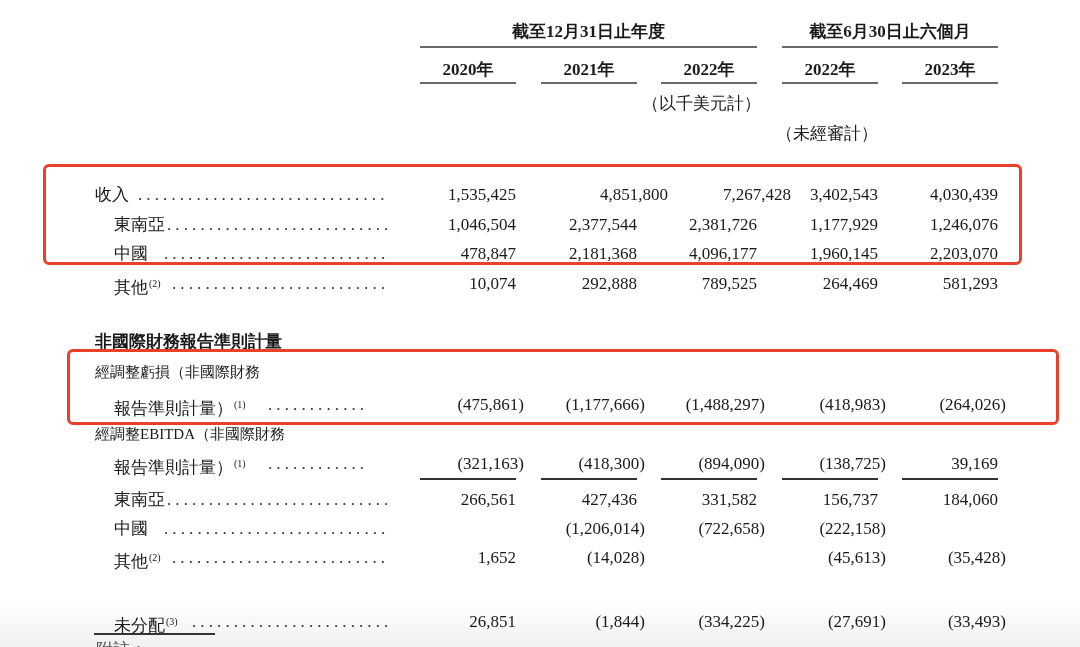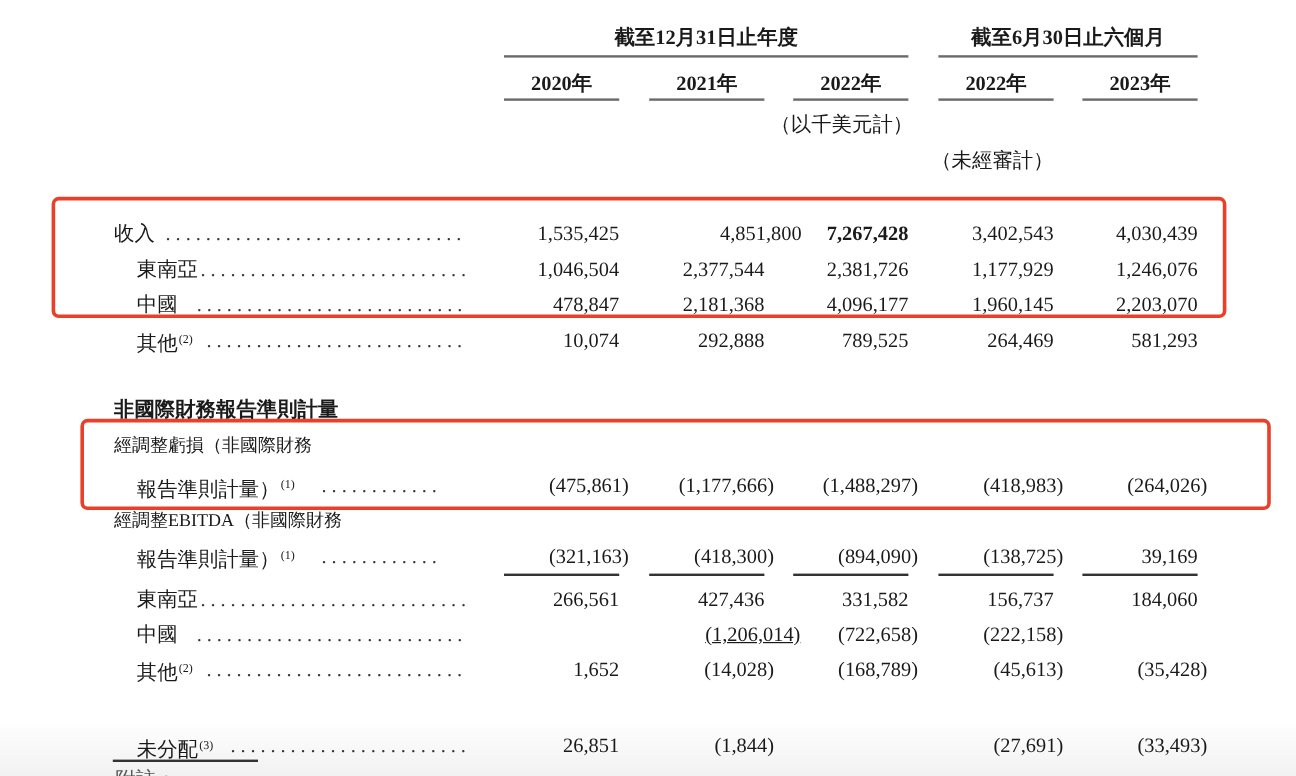--- a/index.html
+++ b/index.html
@@ -161,21 +161,21 @@
   <div class="year-line" style="left:902px; top:82px; width:96px;"></div>
 
   <div class="unit-note" style="left:642px; top:94px;">（以千美元計）</div>
   <div class="unit-note" style="left:776px; top:124px;">（未經審計）</div>
 
   <div class="row" style="top:181px;">
     <span class="label" style="left:95px;">收入</span>
     <span class="leader" style="left:138px; width:252px;">..............................</span>
     <span class="cell" style="left:420px;">1,535,425</span>
     <span class="cell" style="left:572px;">4,851,800</span>
-    <span class="cell" style="left:661px;font-weight:bold;">7,267,428</span>
+    <span class="cell" style="left:695px;">7,267,428</span>
     <span class="cell" style="left:782px;">3,402,543</span>
     <span class="cell" style="left:902px;">4,030,439</span>
   </div>
 
   <div class="row" style="top:211px;">
     <span class="label" style="left:114px;">東南亞</span>
     <span class="leader" style="left:167px; width:223px;">..............................</span>
     <span class="cell" style="left:420px;">1,046,504</span>
     <span class="cell" style="left:541px;">2,377,544</span>
     <span class="cell" style="left:661px;">2,381,726</span>
@@ -239,40 +239,40 @@
     <span class="cell" style="left:420px;">266,561</span>
     <span class="cell" style="left:541px;">427,436</span>
     <span class="cell" style="left:661px;">331,582</span>
     <span class="cell" style="left:782px;">156,737</span>
     <span class="cell" style="left:902px;">184,060</span>
   </div>
 
   <div class="row" style="top:515px;">
     <span class="label" style="left:114px;">中國</span>
     <span class="leader" style="left:164px; width:226px;">..............................</span>
-    <span class="cell neg" style="left:563px;text-decoration:underline;">(1,206,014)</span>
+    <span class="cell neg" style="left:541px;">(1,206,014)</span>
     <span class="cell neg" style="left:661px;">(722,658)</span>
     <span class="cell neg" style="left:782px;">(222,158)</span>
   </div>
 
   <div class="row" style="top:544px;">
     <span class="label" style="left:114px;"><span>其他</span><sup>(2)</sup></span>
     <span class="leader" style="left:172px; width:218px;">..............................</span>
     <span class="cell" style="left:420px;">1,652</span>
     <span class="cell neg" style="left:541px;">(14,028)</span>
-    <span class="cell neg" style="left:661px;">(168,789)</span>
     <span class="cell neg" style="left:782px;">(45,613)</span>
     <span class="cell neg" style="left:902px;">(35,428)</span>
   </div>
 
   <div class="row" style="top:608px;">
     <span class="label" style="left:114px;"><span>未分配</span><sup>(3)</sup></span>
     <span class="leader" style="left:192px; width:198px;">..............................</span>
     <span class="cell" style="left:420px;">26,851</span>
     <span class="cell neg" style="left:541px;">(1,844)</span>
+    <span class="cell neg" style="left:661px;">(334,225)</span>
     <span class="cell neg" style="left:782px;">(27,691)</span>
     <span class="cell neg" style="left:902px;">(33,493)</span>
   </div>
 
   <div class="foot-rule"></div>
   <div class="foot-text">附註：</div>
 
   <div class="highlight-box" style="left:43px; top:164px; width:979px; height:101px;"></div>
   <div class="highlight-box" style="left:67px; top:349px; width:992px; height:76px;"></div>
 

